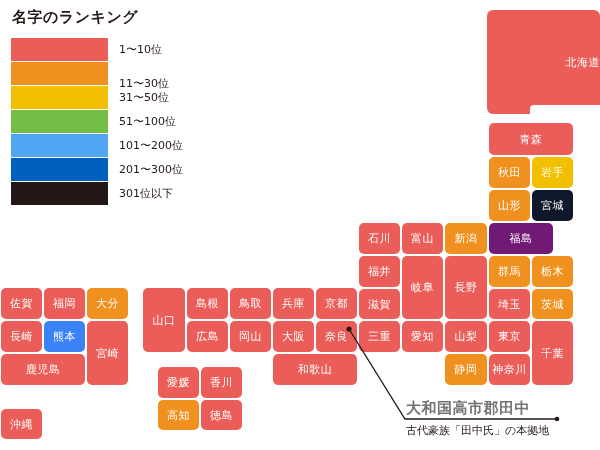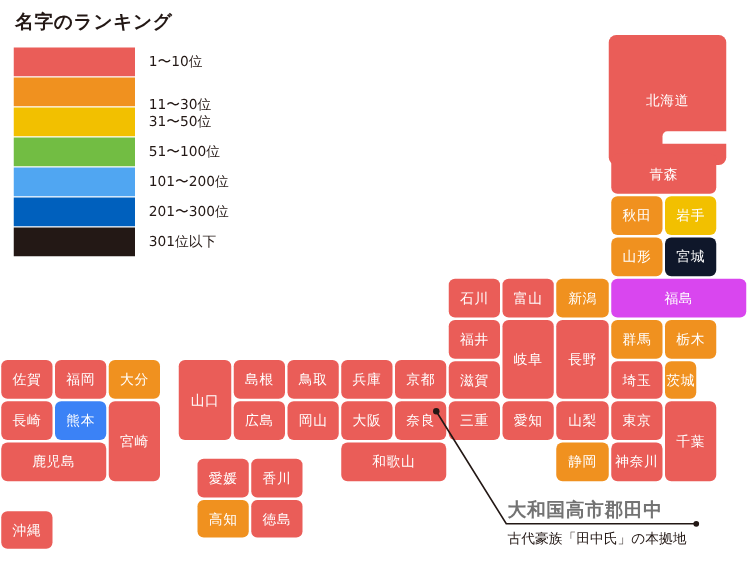--- a/index.html
+++ b/index.html
@@ -59,41 +59,41 @@
   <div class="legend-swatch" style="top:134px;background:#50a6f2;"></div>
   <div class="legend-label" style="top:139px;">101〜200位</div>
 
   <div class="legend-swatch" style="top:158px;background:#0060bd;"></div>
   <div class="legend-label" style="top:163px;">201〜300位</div>
 
   <div class="legend-swatch" style="top:182px;background:#231815;"></div>
   <div class="legend-label" style="top:187px;">301位以下</div>
 </div>
 
-<div class="pref" style="left:487px;top:28px;width:94px;height:104px;background:#ea5d58;border-radius:6px 6px 6px 6px;">
+<div class="pref" style="left:487px;top:10px;width:113px;height:104px;background:#ea5d58;border-radius:6px 6px 6px 6px;justify-content:flex-end;">
   <span>北海道</span>
 </div>
 <div class="hokkaido-notch" style="left:530px;top:105px;width:70px;height:10px;border-top-left-radius:4px;"></div>
 
 <div class="pref" style="left:489px;top:123px;width:84px;height:32px;background:#ea5d58;">
     <span>青森</span>
   </div>
 <div class="pref" style="left:489px;top:157px;width:41px;height:31px;background:#f0911f;">
     <span>秋田</span>
   </div>
 <div class="pref" style="left:532px;top:157px;width:41px;height:31px;background:#f2c000;">
     <span>岩手</span>
   </div>
 <div class="pref" style="left:489px;top:190px;width:41px;height:31px;background:#f0911f;">
     <span>山形</span>
   </div>
 <div class="pref" style="left:532px;top:190px;width:41px;height:31px;background:#0f172a;">
     <span>宮城</span>
   </div>
-<div class="pref" style="left:489px;top:223px;width:108px;height:31px;background:#d946ef;">
+<div class="pref" style="left:489px;top:223px;width:64px;height:31px;background:#701a75;">
     <span>福島</span>
   </div>
 
 <div class="pref" style="left:359px;top:223px;width:41px;height:31px;background:#ea5d58;">
     <span>石川</span>
   </div>
 <div class="pref" style="left:402px;top:223px;width:41px;height:31px;background:#ea5d58;">
     <span>富山</span>
   </div>
 <div class="pref" style="left:445px;top:223px;width:42px;height:31px;background:#f0911f;">
@@ -115,21 +115,21 @@
 <div class="pref" style="left:532px;top:256px;width:41px;height:31px;background:#f0911f;">
     <span>栃木</span>
   </div>
 
 <div class="pref" style="left:359px;top:289px;width:41px;height:30px;background:#ea5d58;">
     <span>滋賀</span>
   </div>
 <div class="pref" style="left:489px;top:289px;width:41px;height:30px;background:#ea5d58;">
     <span>埼玉</span>
   </div>
-<div class="pref" style="left:532px;top:289px;width:25px;height:30px;background:#f0911f;">
+<div class="pref" style="left:532px;top:289px;width:41px;height:30px;background:#f0911f;">
     <span>茨城</span>
   </div>
 
 <div class="pref" style="left:359px;top:321px;width:41px;height:31px;background:#ea5d58;">
     <span>三重</span>
   </div>
 <div class="pref" style="left:402px;top:321px;width:41px;height:31px;background:#ea5d58;">
     <span>愛知</span>
   </div>
 <div class="pref" style="left:445px;top:321px;width:42px;height:31px;background:#ea5d58;">

